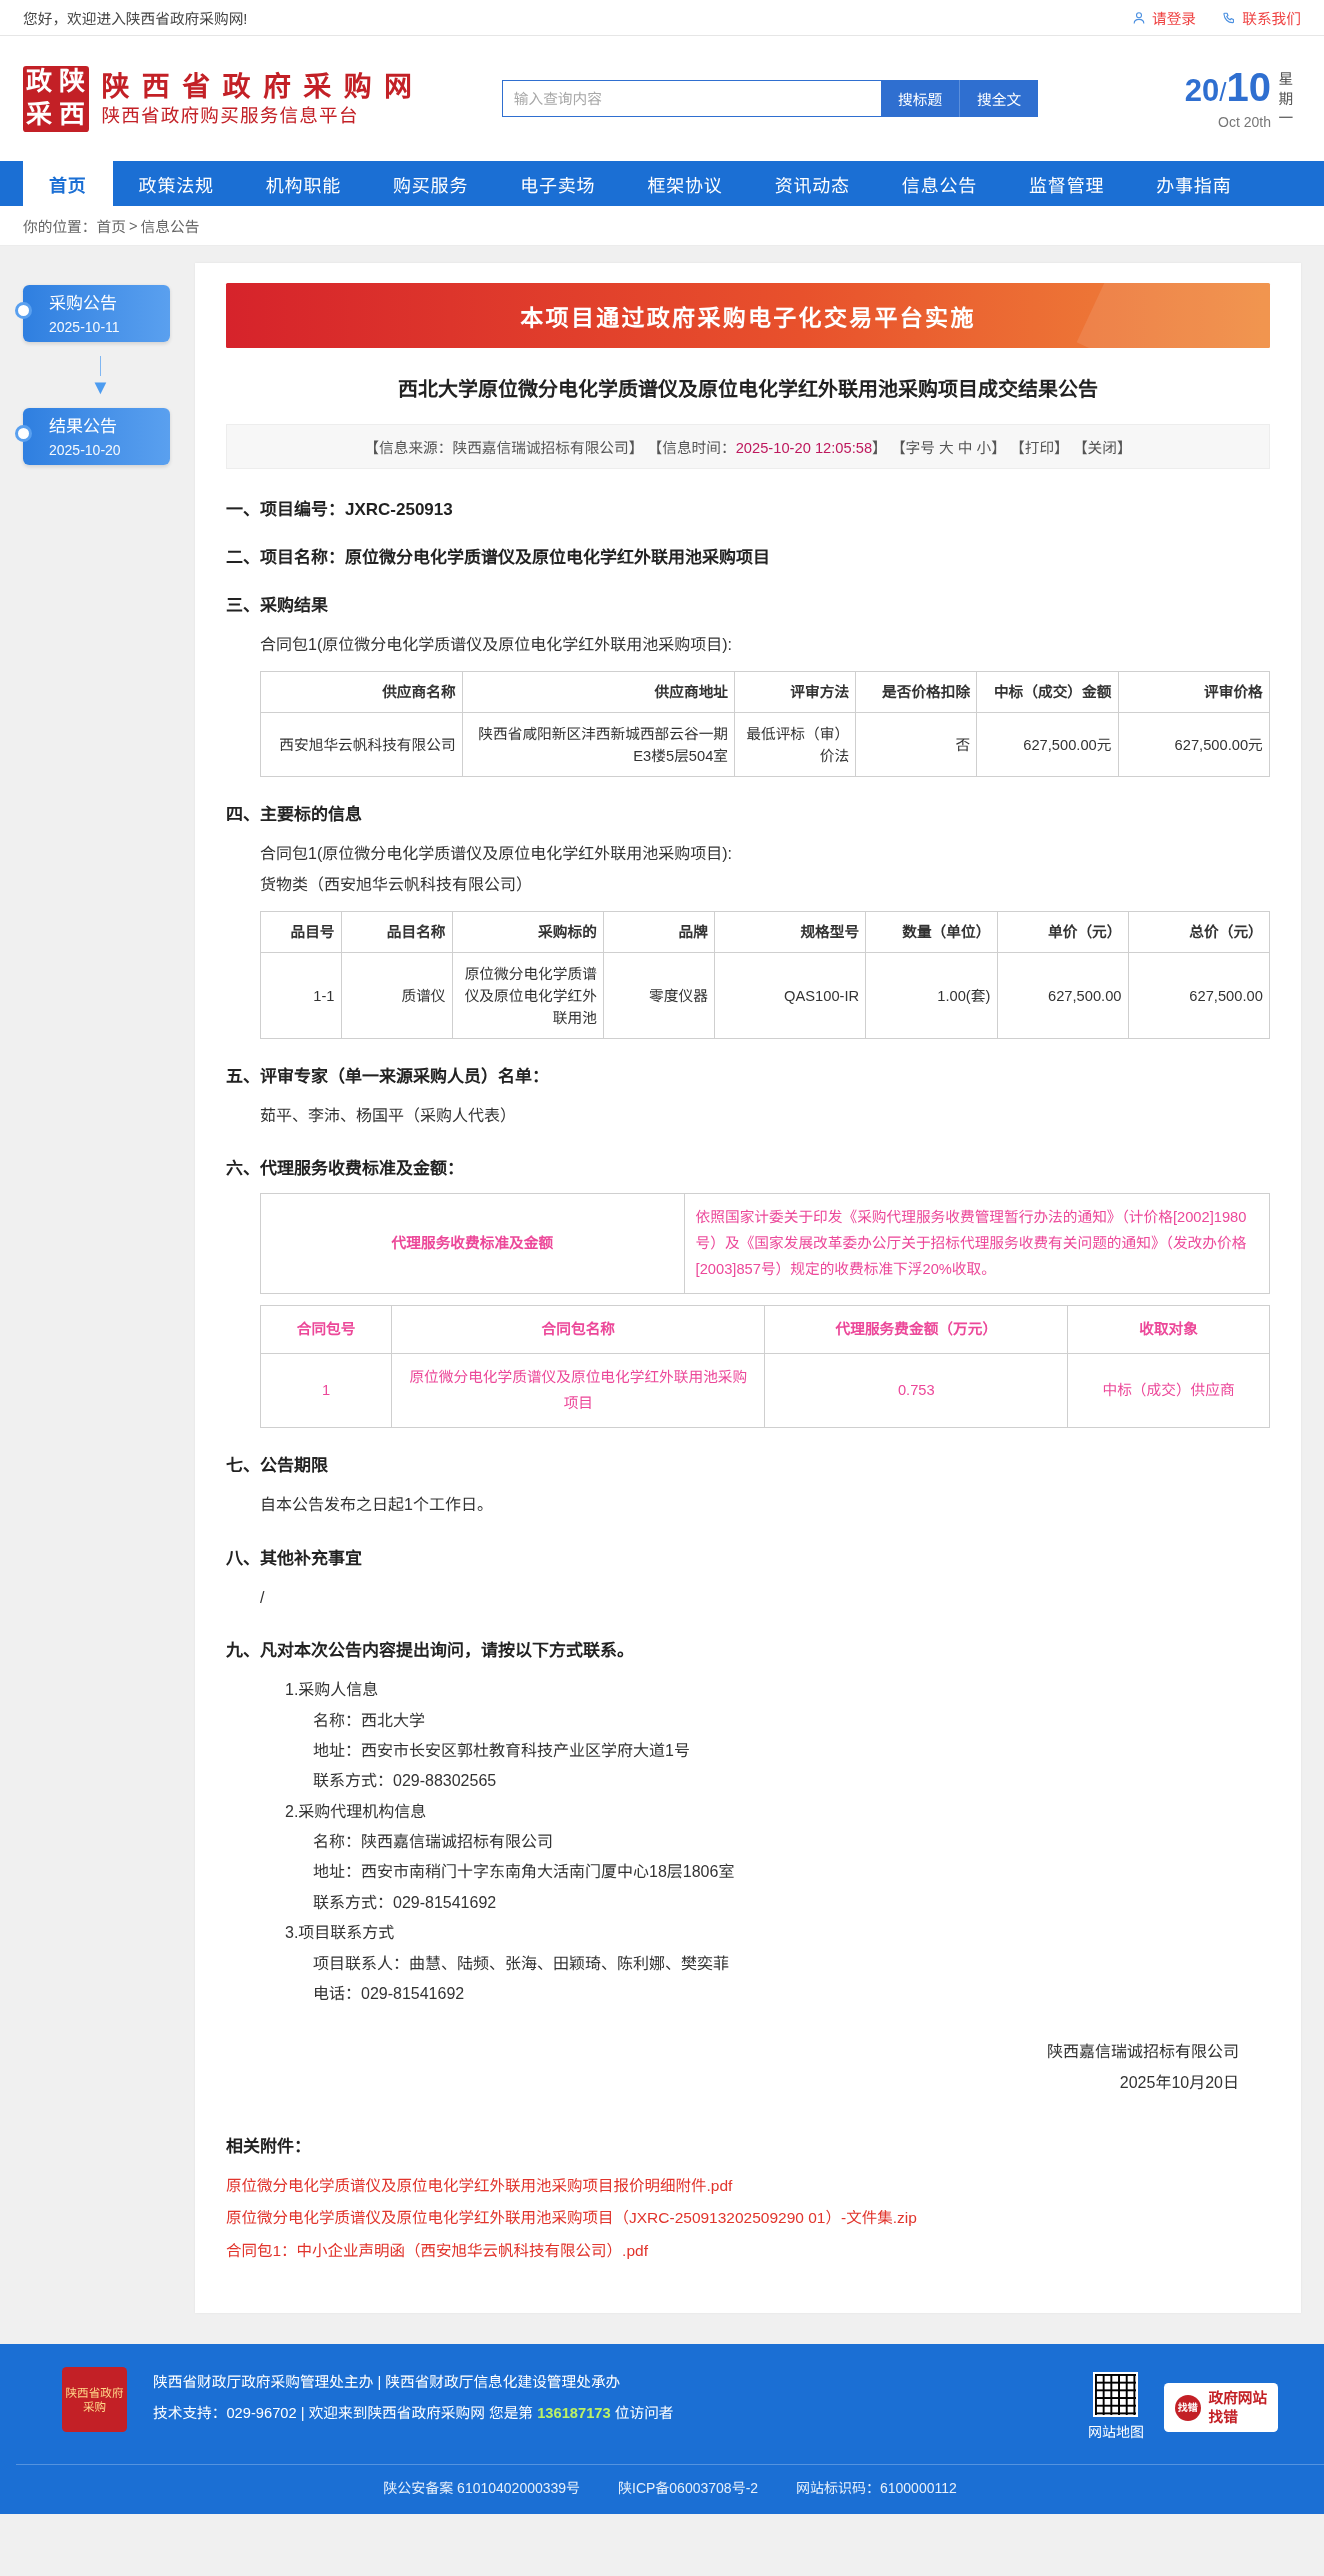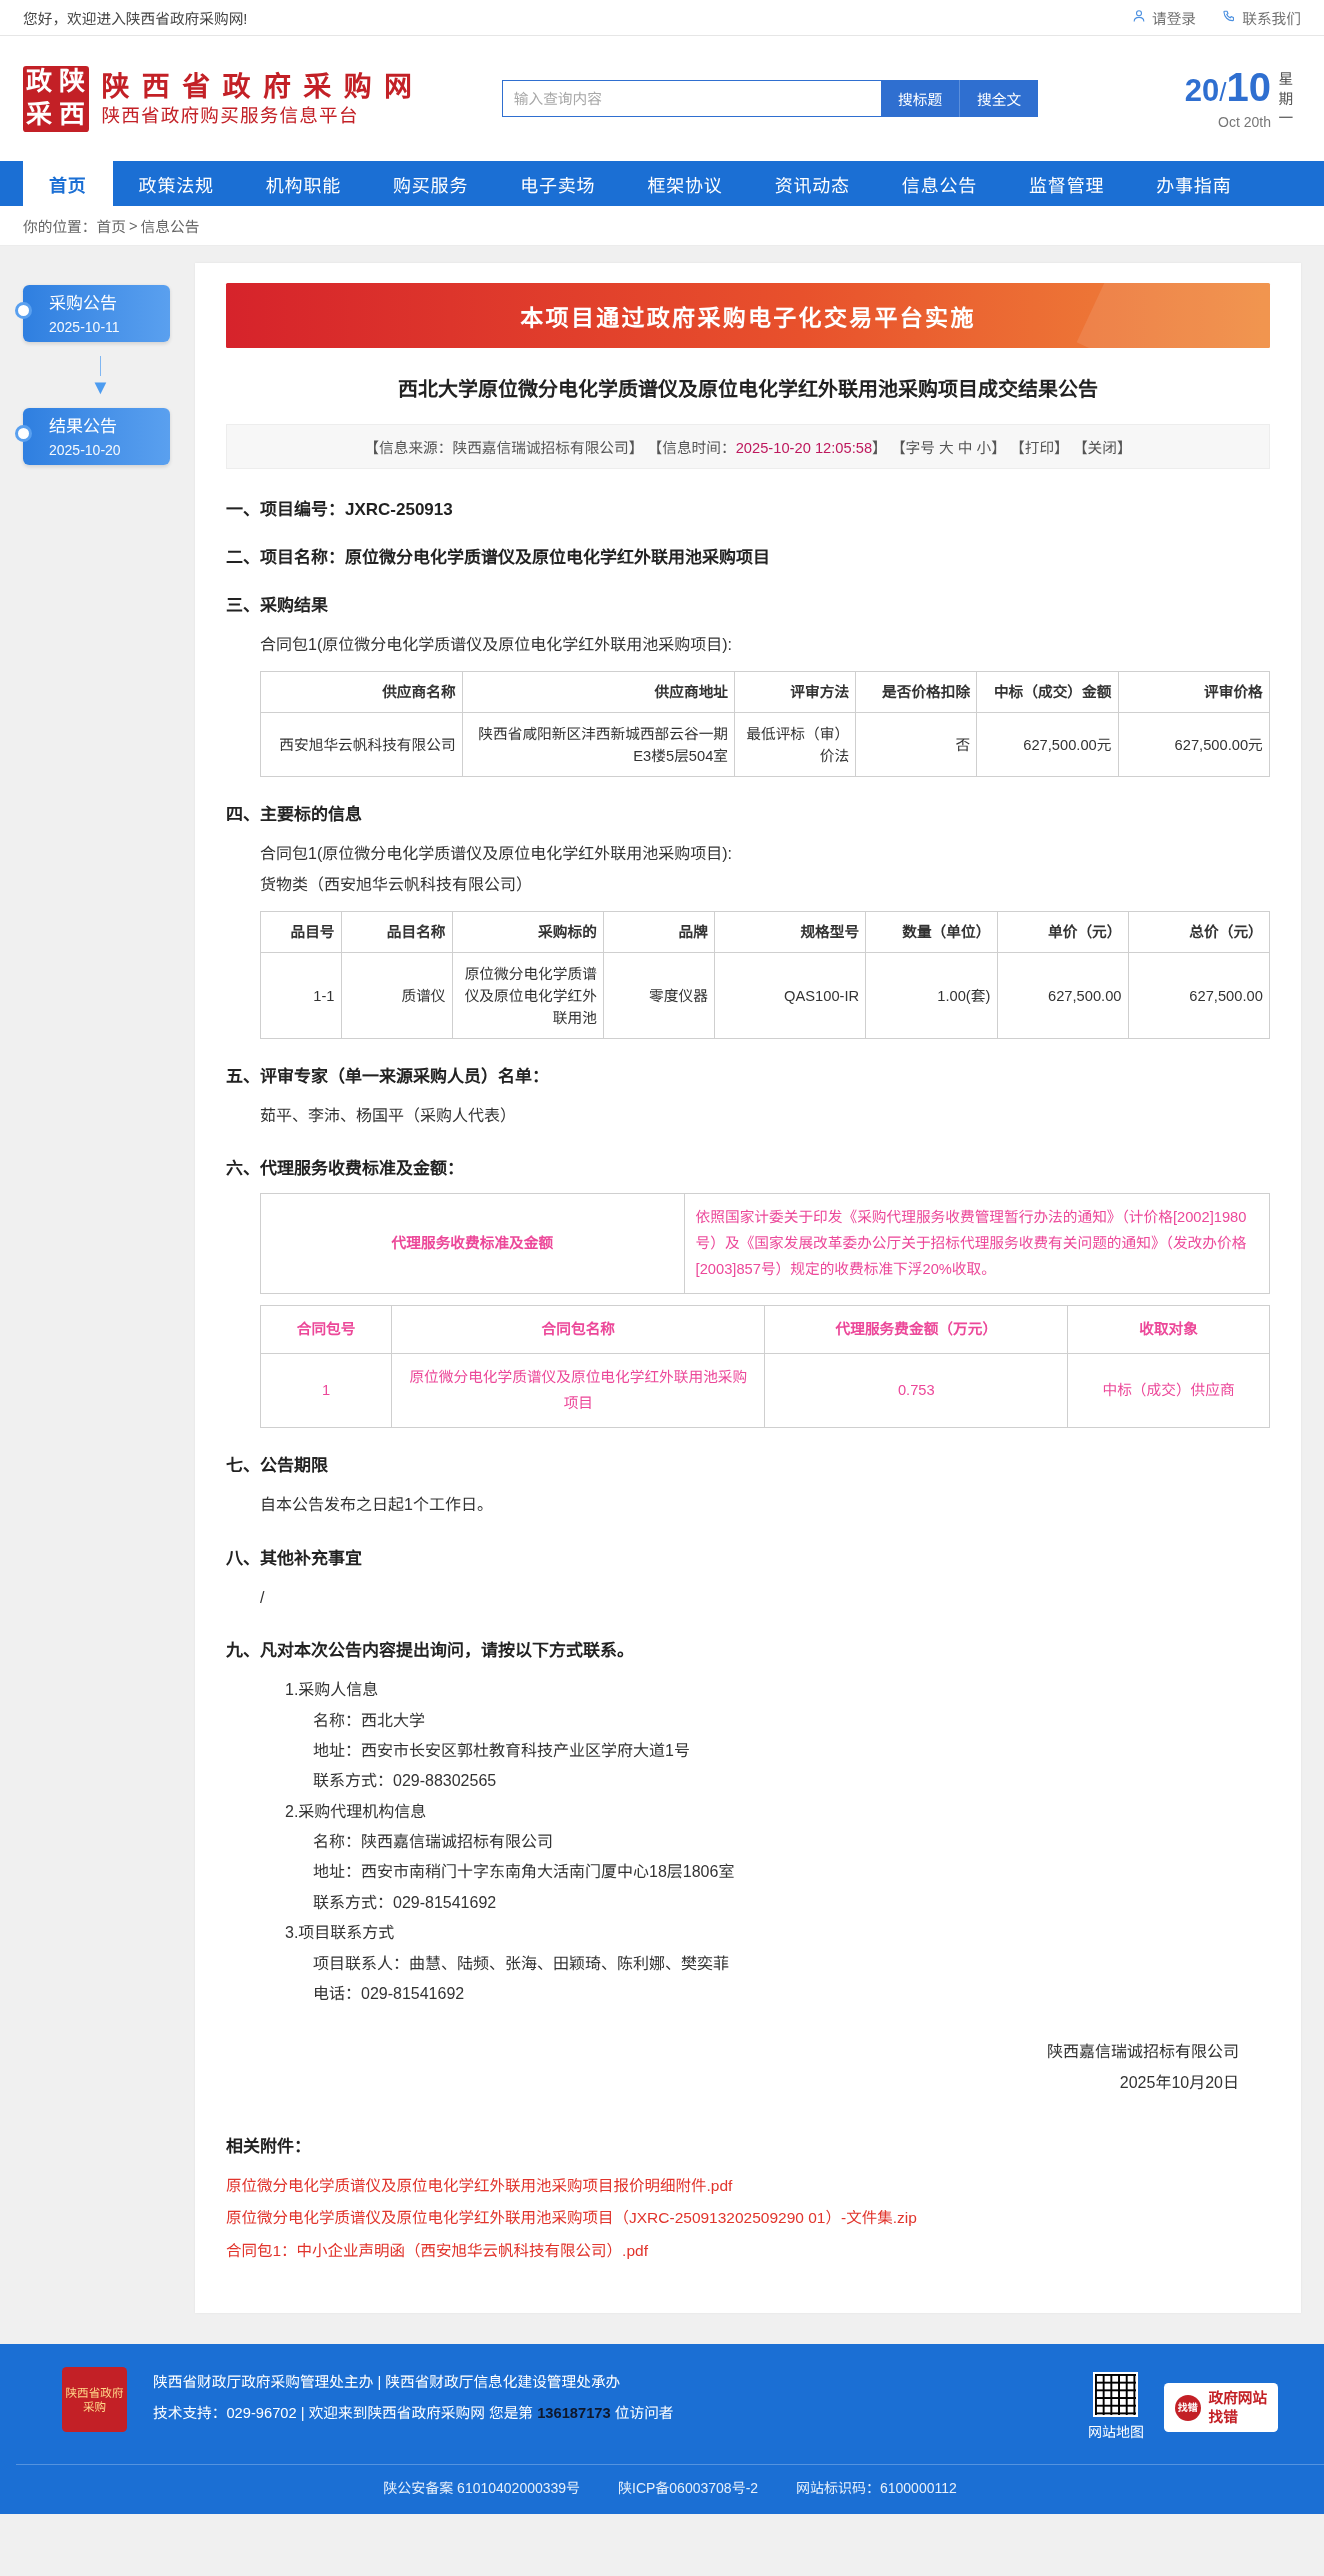--- a/index.html
+++ b/index.html
@@ -18,21 +18,21 @@
     background: #ffffff;
     border-bottom: 0.8px solid #e6e6e6;
     display: flex;
     align-items: center;
     padding: 0 23px;
     font-size: 14.7px;
     color: #444;
   }
   .topbar .welcome { flex: 1; }
   .topbar .tb-right { display: flex; align-items: center; gap: 26px; }
-  .topbar .tb-item { display: flex; align-items: center; gap: 6.2px; color: #737373; }
+  .topbar .tb-item { display: flex; align-items: flex-end; gap: 6.2px; color: #ef4444; }
   .ico { display: inline-block; vertical-align: middle; }
 
   
   .header {
     background: #ffffff;
     height: 125px;
     display: flex;
     align-items: center;
     padding: 0 23px;
   }
@@ -257,21 +257,21 @@
   .footer-inner { display: flex; align-items: flex-start; padding: 0 46px; }
   .emblem {
     width: 65px; height: 65px; flex: none;
     background: #c32026;
     border-radius: 4.6px;
     display: flex; align-items: center; justify-content: center;
     color: #ffd98a; font-size: 11.6px; text-align: center; line-height: 1.2;
     margin-right: 26px;
   }
   .f-lines { flex: 1; line-height: 2.1; }
-  .f-lines .hit { color: #0f172a; font-weight: bold; }
+  .f-lines .hit { color: #bef264; font-weight: bold; }
   .f-right { display: flex; align-items: center; gap: 20px; padding-top: 4.6px; }
   .f-map { text-align: center; font-size: 14px; line-height: 1.6; }
   .qr {
     width: 45px; height: 45px; background: #fff;
     display: block; margin: 0 auto 4.6px;
     background-image:
       linear-gradient(90deg,#000 1.5px, transparent 1.5px),
       linear-gradient(#000 1.5px, transparent 1.5px);
     background-size: 7.7px 7.7px;
     border: 2.3px solid #fff;

